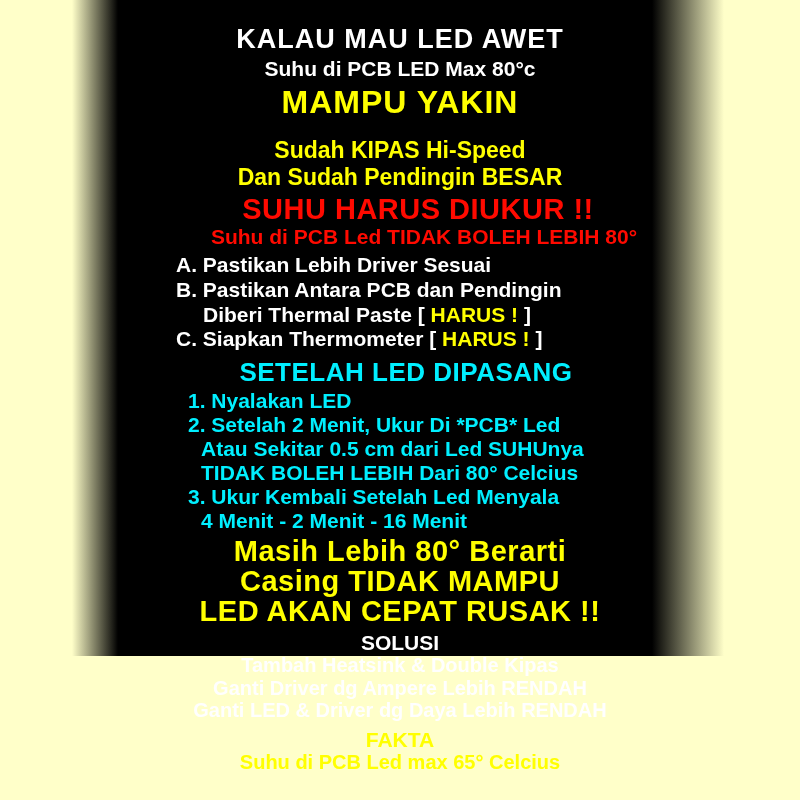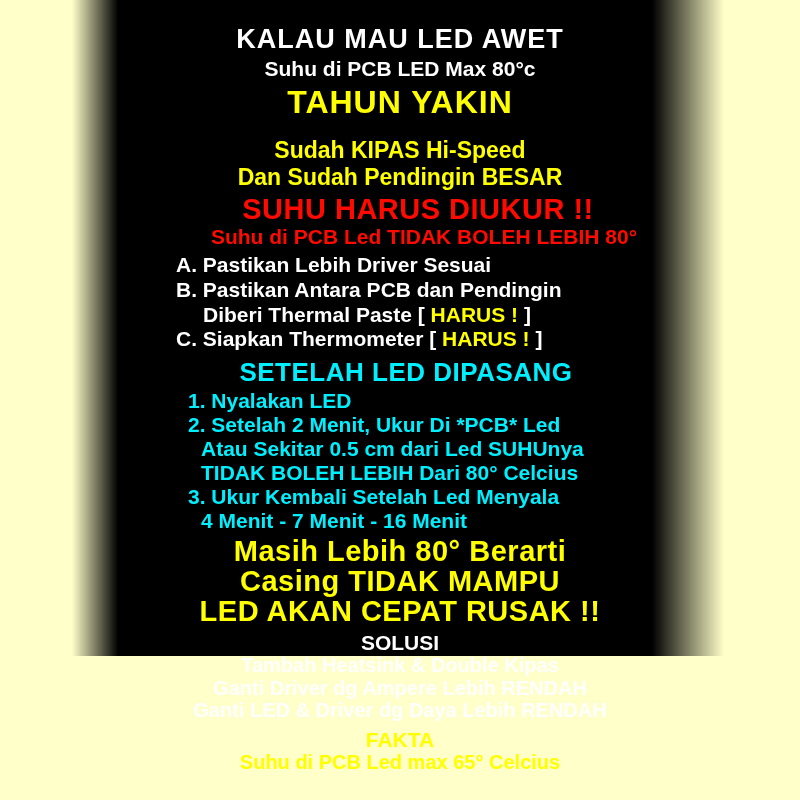--- a/index.html
+++ b/index.html
@@ -67,21 +67,21 @@
 </style>
 </head>
 <body>
 
 <div class="poster">
   <div class="content">
 
     <div class="line w t-title">KALAU MAU LED AWET</div>
     <div class="line w t-sub">Suhu di PCB LED Max 80°c</div>
 
-    <div class="line y t-jangan">TAHUN YAKIN</div>
+    <div class="line y t-jangan">MAMPU YAKIN</div>
     <div class="line y t-kipas">Sudah KIPAS Hi-Speed</div>
     <div class="line y t-kipas2">Dan Sudah Pendingin BESAR</div>
 
     <div class="line r t-suhu">SUHU HARUS DIUKUR !!</div>
     <div class="line r t-redsub">Suhu di PCB Led TIDAK BOLEH LEBIH 80°</div>
 
     <div class="block-left checklist">
       <div class="line w">A. Pastikan Lebih Driver Sesuai</div>
       <div class="line w">B. Pastikan Antara PCB dan Pendingin</div>
       <div class="line w indent1"><span>Diberi Thermal Paste [ </span><span class="y">HARUS !</span><span> ]</span></div>
@@ -89,21 +89,21 @@
     </div>
 
     <div class="line c t-setelah">SETELAH LED DIPASANG</div>
 
     <div class="block-left steps">
       <div class="line c">1. Nyalakan LED</div>
       <div class="line c">2. Setelah 2 Menit, Ukur Di *PCB* Led</div>
       <div class="line c indent2">Atau Sekitar 0.5 cm dari Led SUHUnya</div>
       <div class="line c indent2">TIDAK BOLEH LEBIH Dari 80° Celcius</div>
       <div class="line c">3. Ukur Kembali Setelah Led Menyala</div>
-      <div class="line c indent2">4 Menit - 7 Menit - 16 Menit</div>
+      <div class="line c indent2">4 Menit - 2 Menit - 16 Menit</div>
     </div>
 
     <div class="verdict">
       <div class="line y t-verdict">Masih Lebih 80° Berarti</div>
       <div class="line y t-verdict">Casing TIDAK MAMPU</div>
       <div class="line y t-verdict">LED AKAN CEPAT RUSAK !!</div>
     </div>
 
     <div class="line w t-solhead">SOLUSI</div>
     <div class="line w t-sol">Tambah Heatsink &amp; Double Kipas</div>

